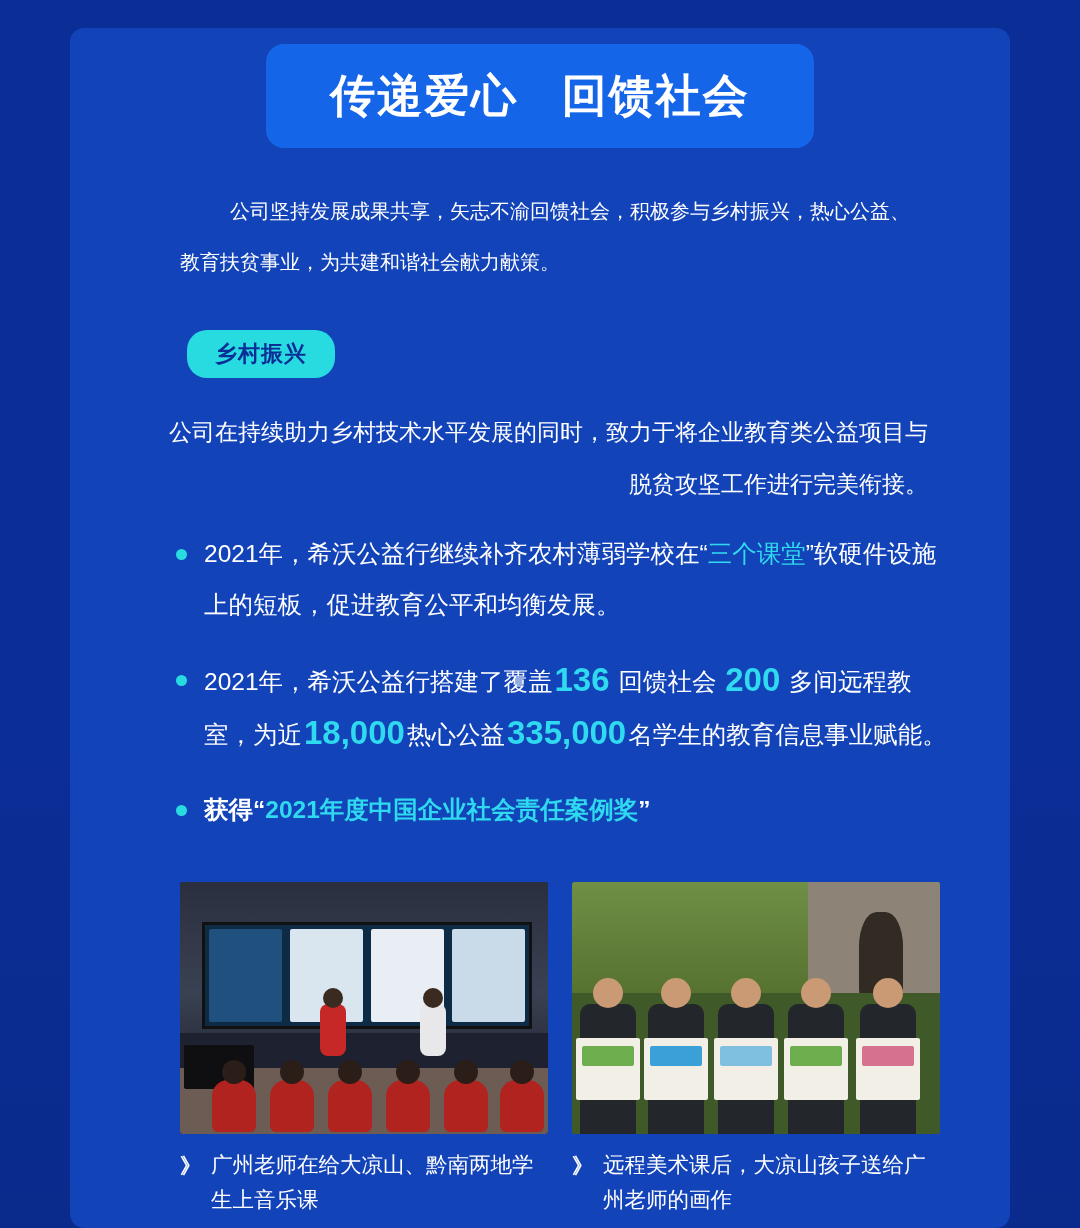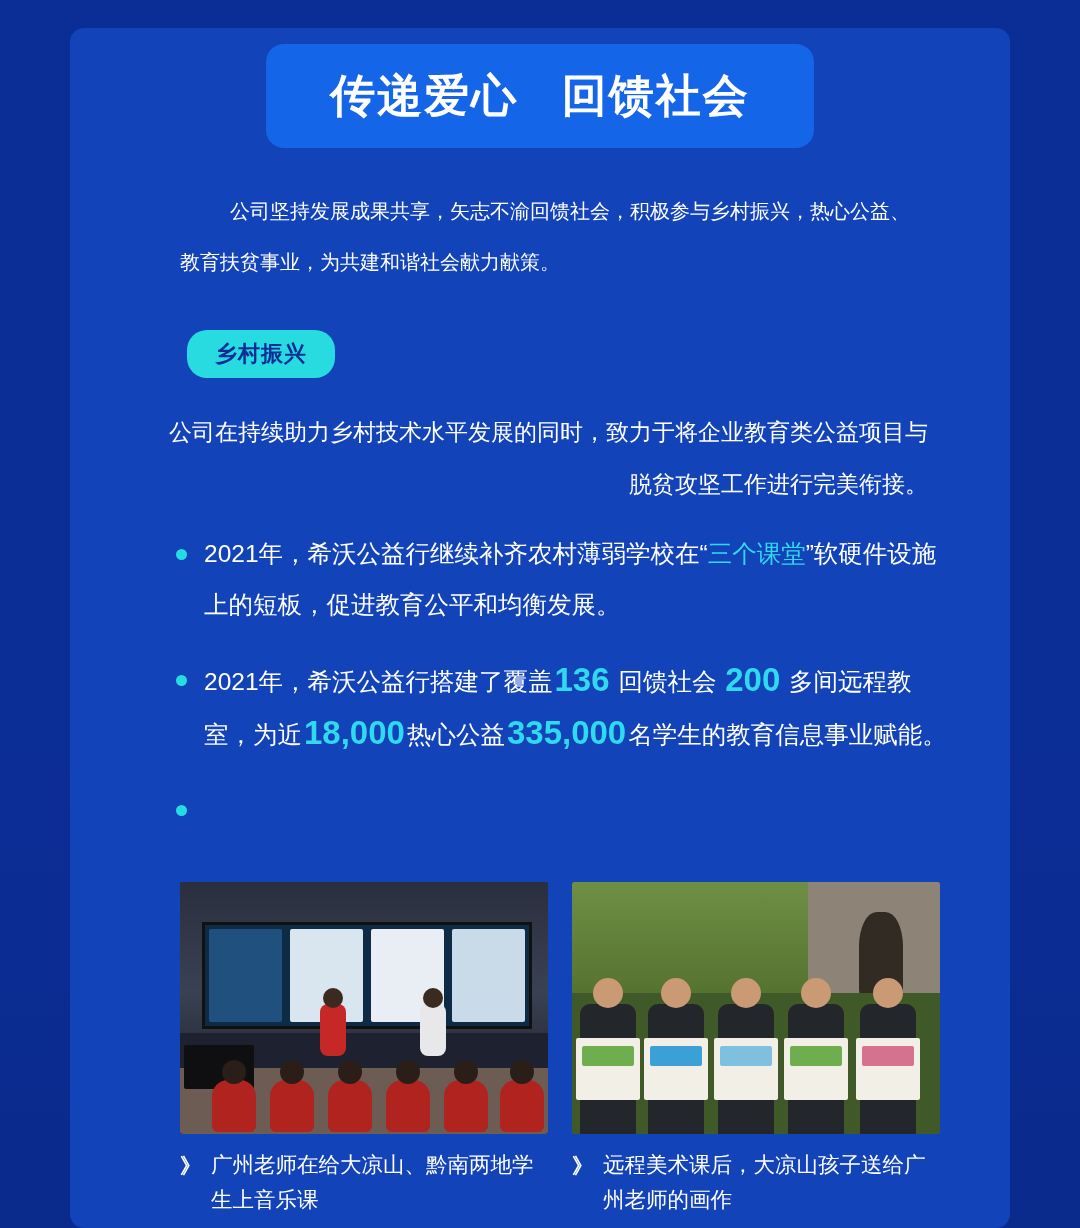--- a/index.html
+++ b/index.html
@@ -275,20 +275,21 @@
       <div class="bullet-row">
         <span class="bullet-dot"></span>
         <span class="rich"><span>2021年，希沃公益行继续补齐农村薄弱学校在“</span><span class="cyan">三个课堂</span><span>”软硬件设施上的短板，促进教育公平和均衡发展。</span></span>
       </div>
       <div class="bullet-row">
         <span class="bullet-dot"></span>
         <span class="rich"><span>2021年，希沃公益行搭建了覆盖</span><span class="num">136</span><span> 回馈社会 </span><span class="num">200</span><span> 多间远程教室，为近</span><span class="num">18,000</span><span>热心公益</span><span class="num">335,000</span><span>名学生的教育信息事业赋能。</span></span>
       </div>
       <div class="bullet-row">
         <span class="bullet-dot"></span>
+        <span class="rich"><span class="award-lead">获得“</span><span class="award">2021年度中国企业社会责任案例奖</span><span class="award-lead">”</span></span>
       </div>
     </div>
 
     <div class="photos">
 
       <div class="photo-col">
         <div class="photo ph-classroom">
           <div class="cls-wall"></div>
           <div class="cls-screen">
             <div class="cls-pane p1"></div>

